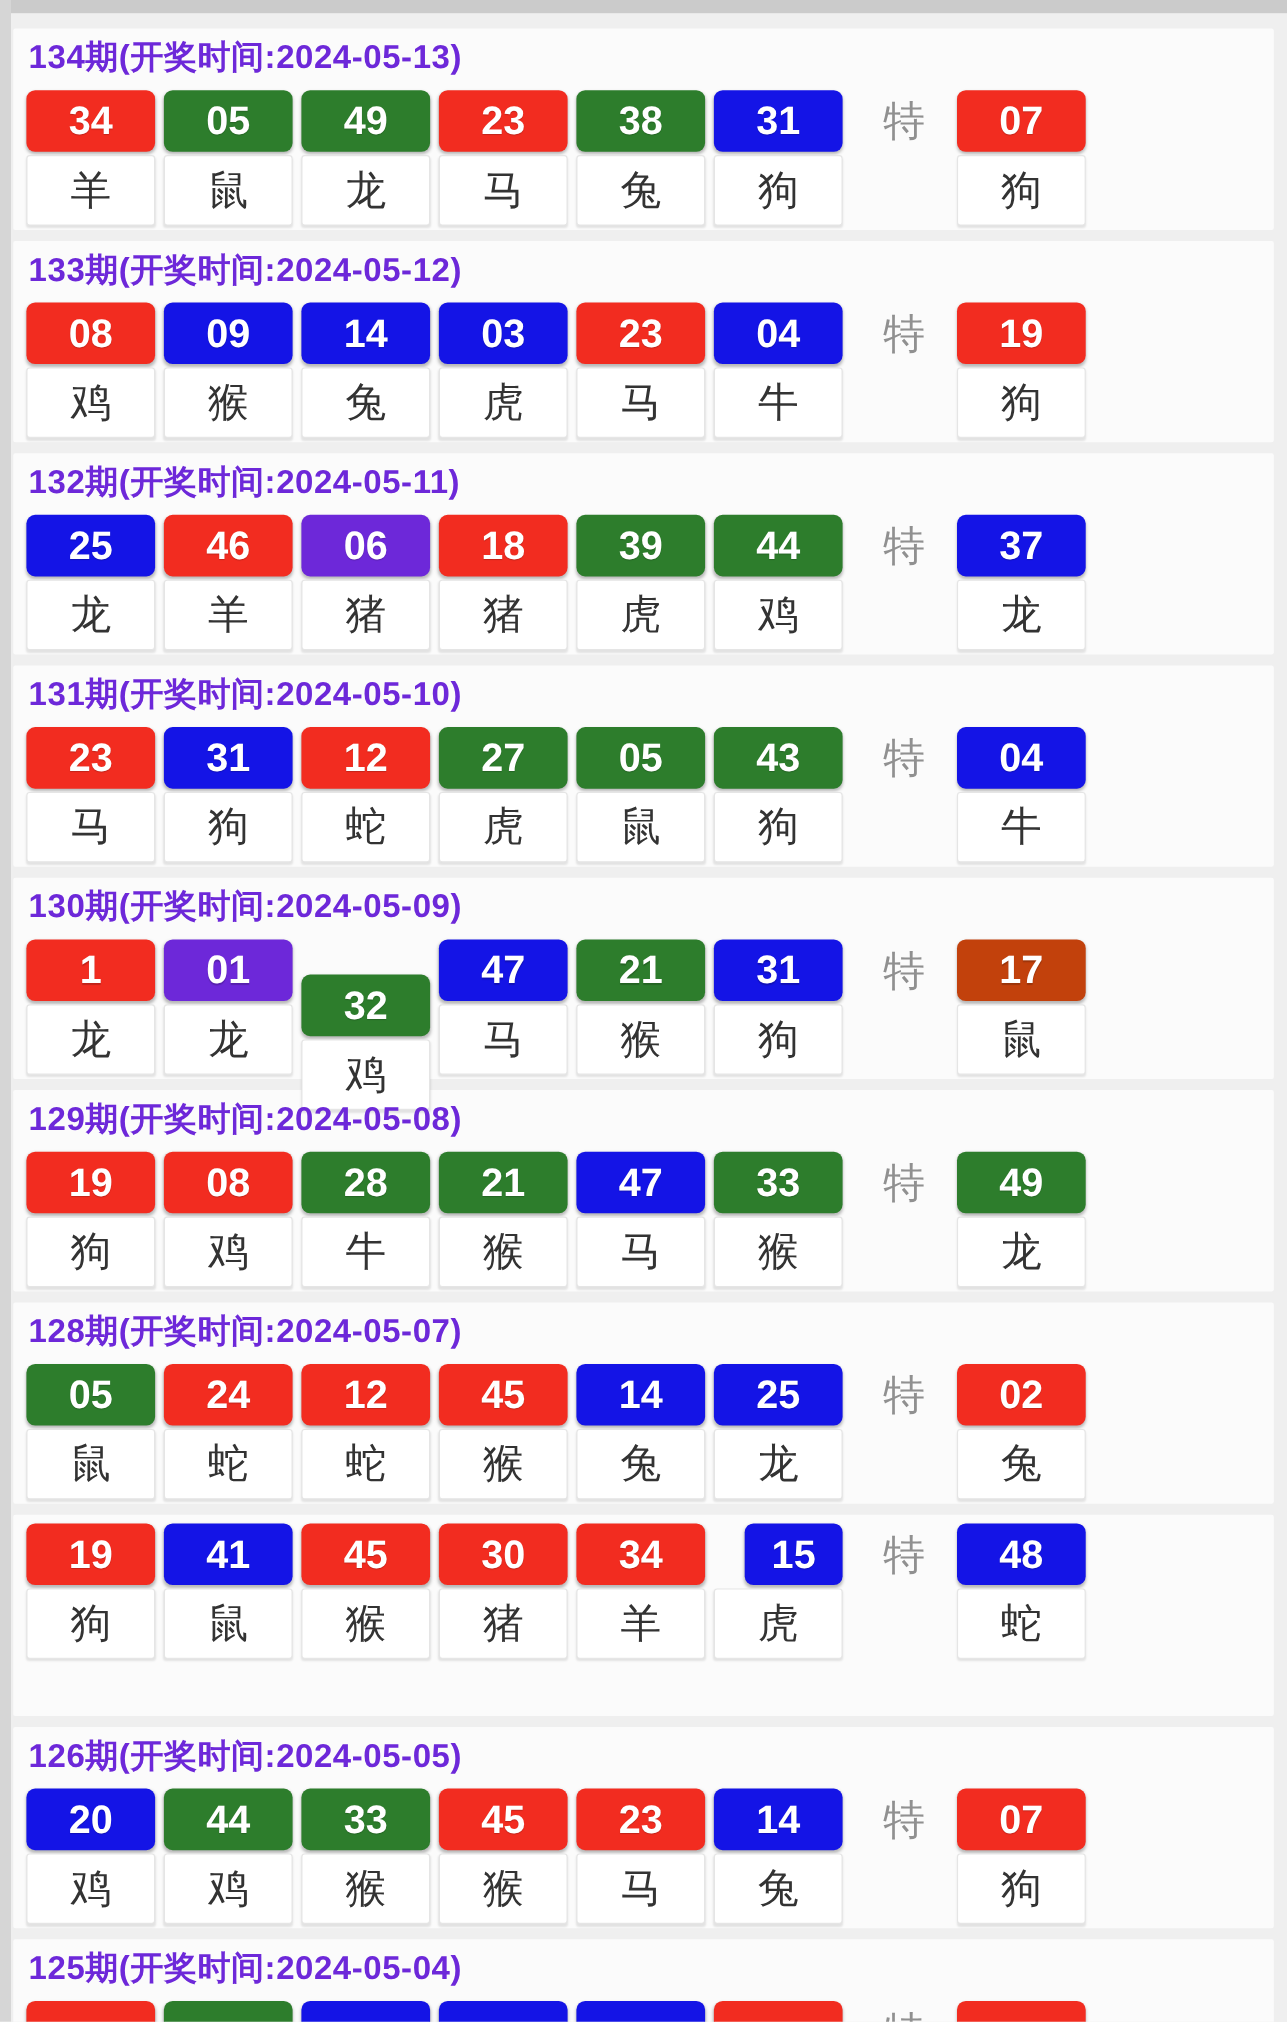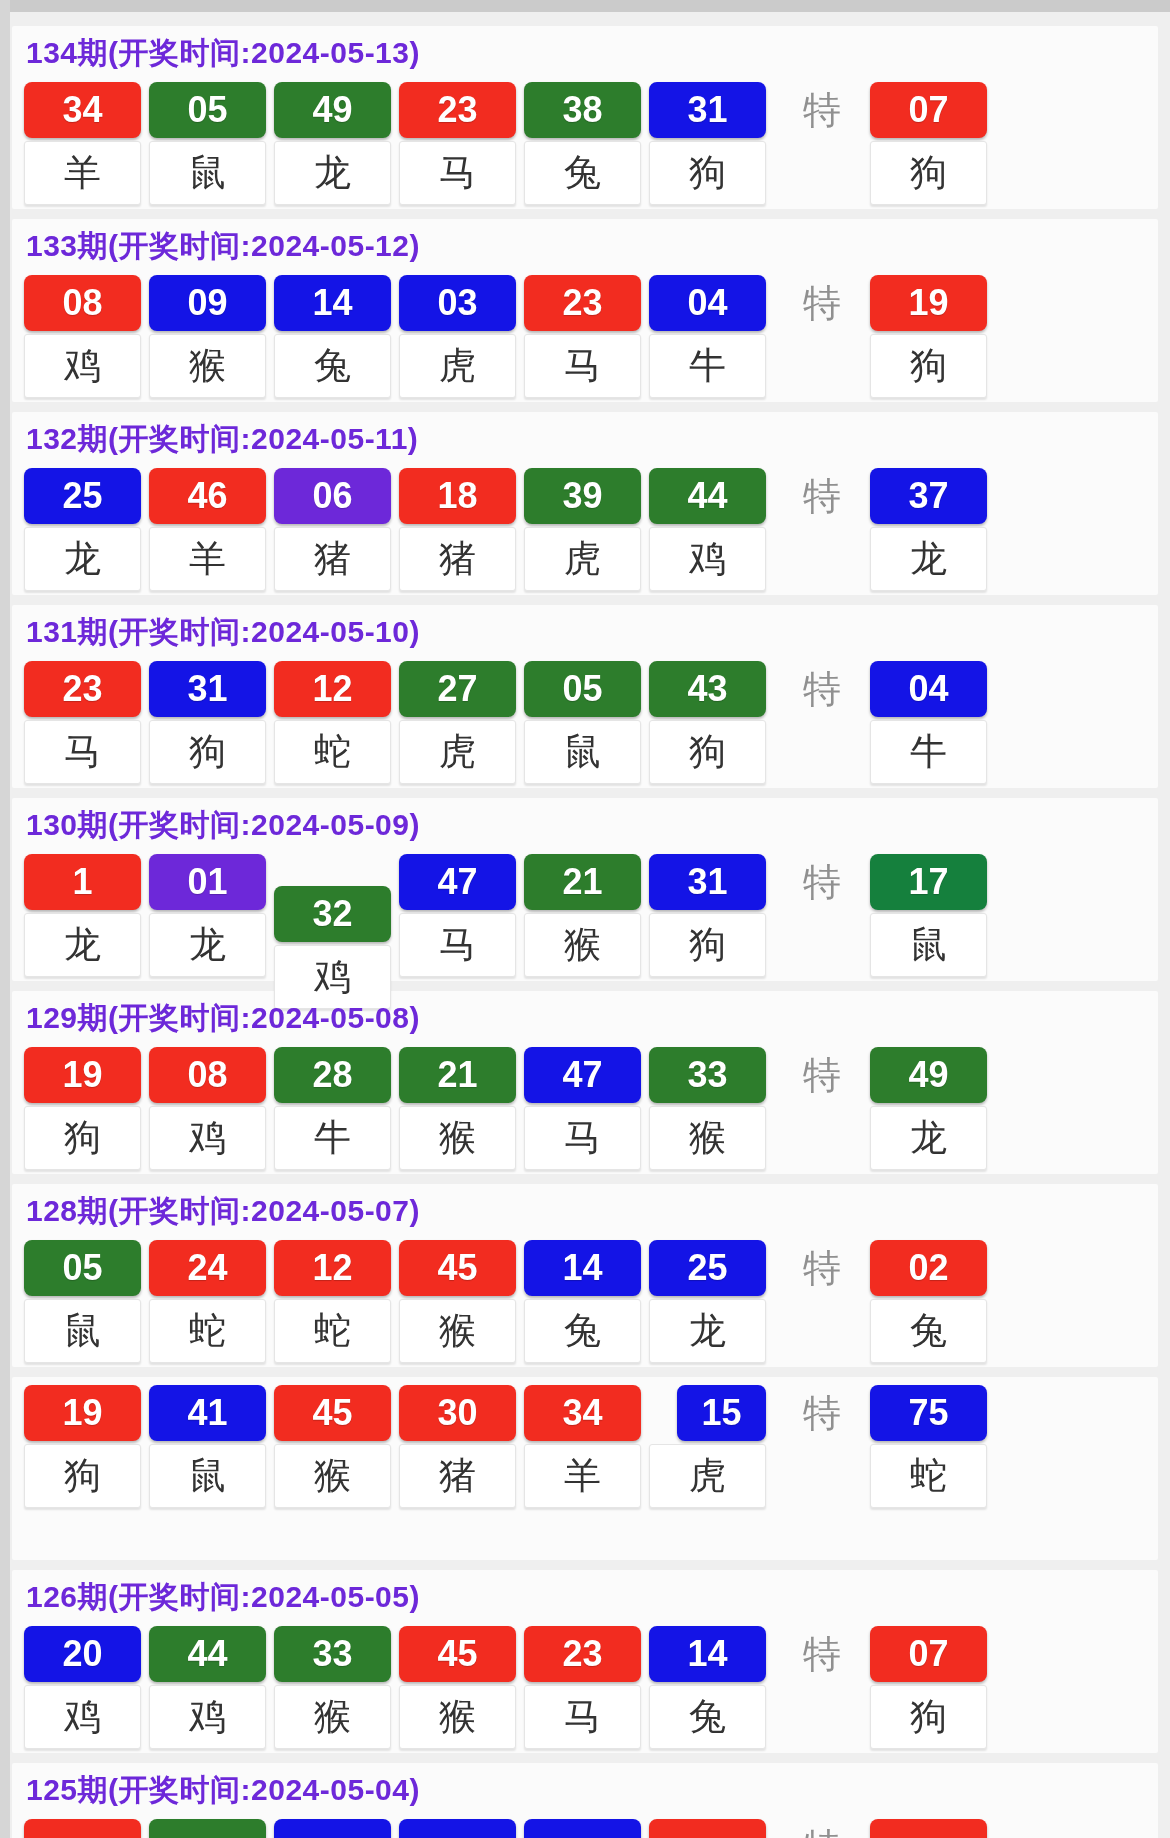--- a/index.html
+++ b/index.html
@@ -235,21 +235,21 @@
     <div class="num" style="background: rgb(45, 125, 44);">21</div>
     <div class="zodiac">猴</div>
   </div>
 
   <div class="tile-col">
     <div class="num" style="background: rgb(20, 20, 230);">31</div>
     <div class="zodiac">狗</div>
   </div>
 <div class="te">特</div>
   <div class="tile-col special-col">
-    <div class="num" style="background: #15803d;">17</div>
+    <div class="num" style="background: #c2410c;">17</div>
     <div class="zodiac">鼠</div>
   </div>
 </div>
   </section>
 
   <section class="draw-card">
     <h2 class="draw-header">129期(开奖时间:2024-05-08)</h2>
     <div class="tiles-row">
   <div class="tile-col">
     <div class="num" style="background: rgb(242, 44, 32);">19</div>
@@ -354,21 +354,21 @@
     <div class="num" style="background: rgb(242, 44, 32);">34</div>
     <div class="zodiac">羊</div>
   </div>
 
   <div class="tile-col">
     <div class="num" style="background: rgb(20, 20, 230); margin-left: 28px;">15</div>
     <div class="zodiac">虎</div>
   </div>
 <div class="te">特</div>
   <div class="tile-col special-col">
-    <div class="num" style="background: rgb(20, 20, 230);">75</div>
+    <div class="num" style="background: rgb(20, 20, 230);">48</div>
     <div class="zodiac">蛇</div>
   </div>
 </div>
   </section>
 
   <section class="draw-card">
     <h2 class="draw-header">126期(开奖时间:2024-05-05)</h2>
     <div class="tiles-row">
   <div class="tile-col">
     <div class="num" style="background: rgb(20, 20, 230);">20</div>

